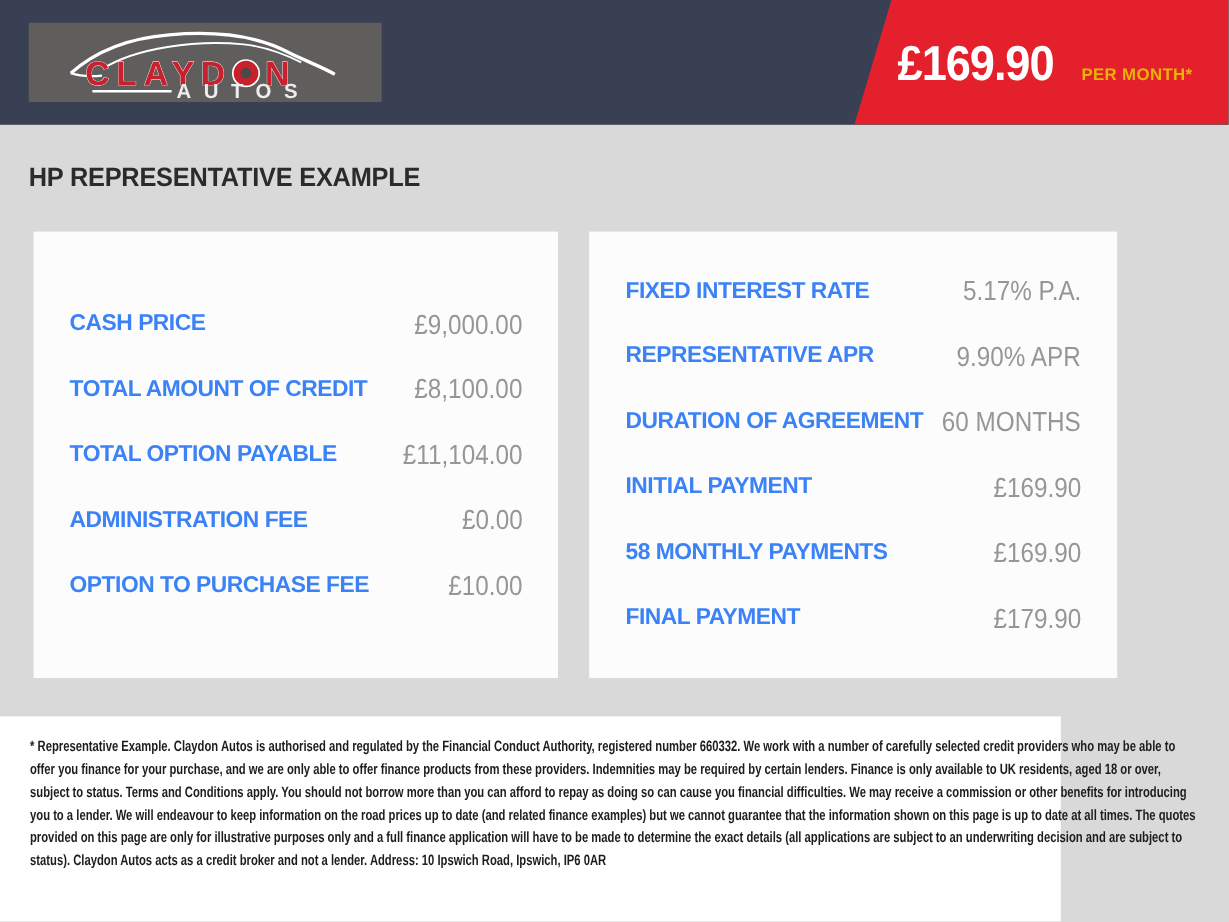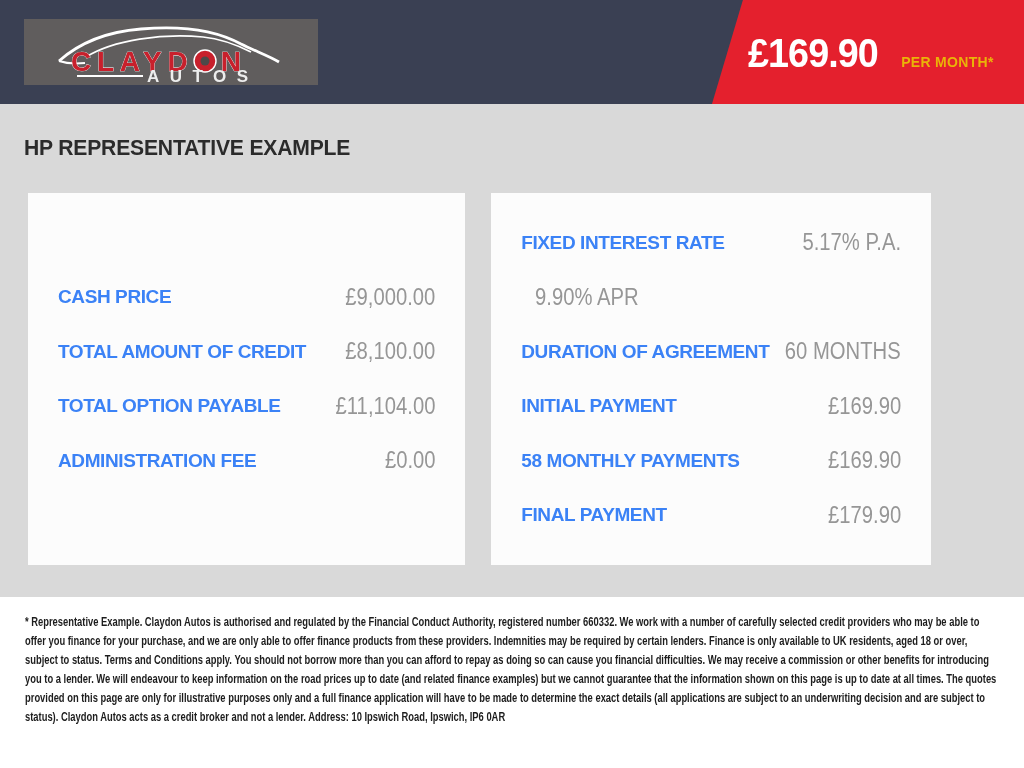--- a/index.html
+++ b/index.html
@@ -74,21 +74,21 @@
     letter-spacing: -0.4px; white-space: nowrap;
   }
   .row-value {
     font-size: 23px; font-weight: 400; color: #969696;
     white-space: nowrap;
     transform: scaleX(0.88); transform-origin: 100% 50%;
   }
 
   
   .footer {
-    width: 1024px; height: 171px;
+    width: 884px; height: 171px;
     background: #ffffff;
     padding: 16px 25px 0 25px;
   }
   .disclaimer {
     margin: 0;
     width: 1299px;
     transform: scaleX(0.75); transform-origin: 0 0;
     font-size: 12.5px; font-weight: 700; color: #1d1d1d;
     line-height: 19px;
     letter-spacing: 0px;
@@ -136,28 +136,33 @@
         <span class="row-value">£8,100.00</span>
       </div>
       <div class="finance-row">
         <span class="row-label">TOTAL OPTION PAYABLE</span>
         <span class="row-value">£11,104.00</span>
       </div>
       <div class="finance-row">
         <span class="row-label">ADMINISTRATION FEE</span>
         <span class="row-value">£0.00</span>
       </div>
+      <div class="finance-row">
+        <span class="row-label">OPTION TO PURCHASE FEE</span>
+        <span class="row-value">£10.00</span>
+      </div>
     </div>
 
     <div class="card">
       <div class="finance-row">
         <span class="row-label">FIXED INTEREST RATE</span>
         <span class="row-value">5.17% P.A.</span>
       </div>
       <div class="finance-row">
+        <span class="row-label">REPRESENTATIVE APR</span>
         <span class="row-value">9.90% APR</span>
       </div>
       <div class="finance-row">
         <span class="row-label">DURATION OF AGREEMENT</span>
         <span class="row-value">60 MONTHS</span>
       </div>
       <div class="finance-row">
         <span class="row-label">INITIAL PAYMENT</span>
         <span class="row-value">£169.90</span>
       </div>

